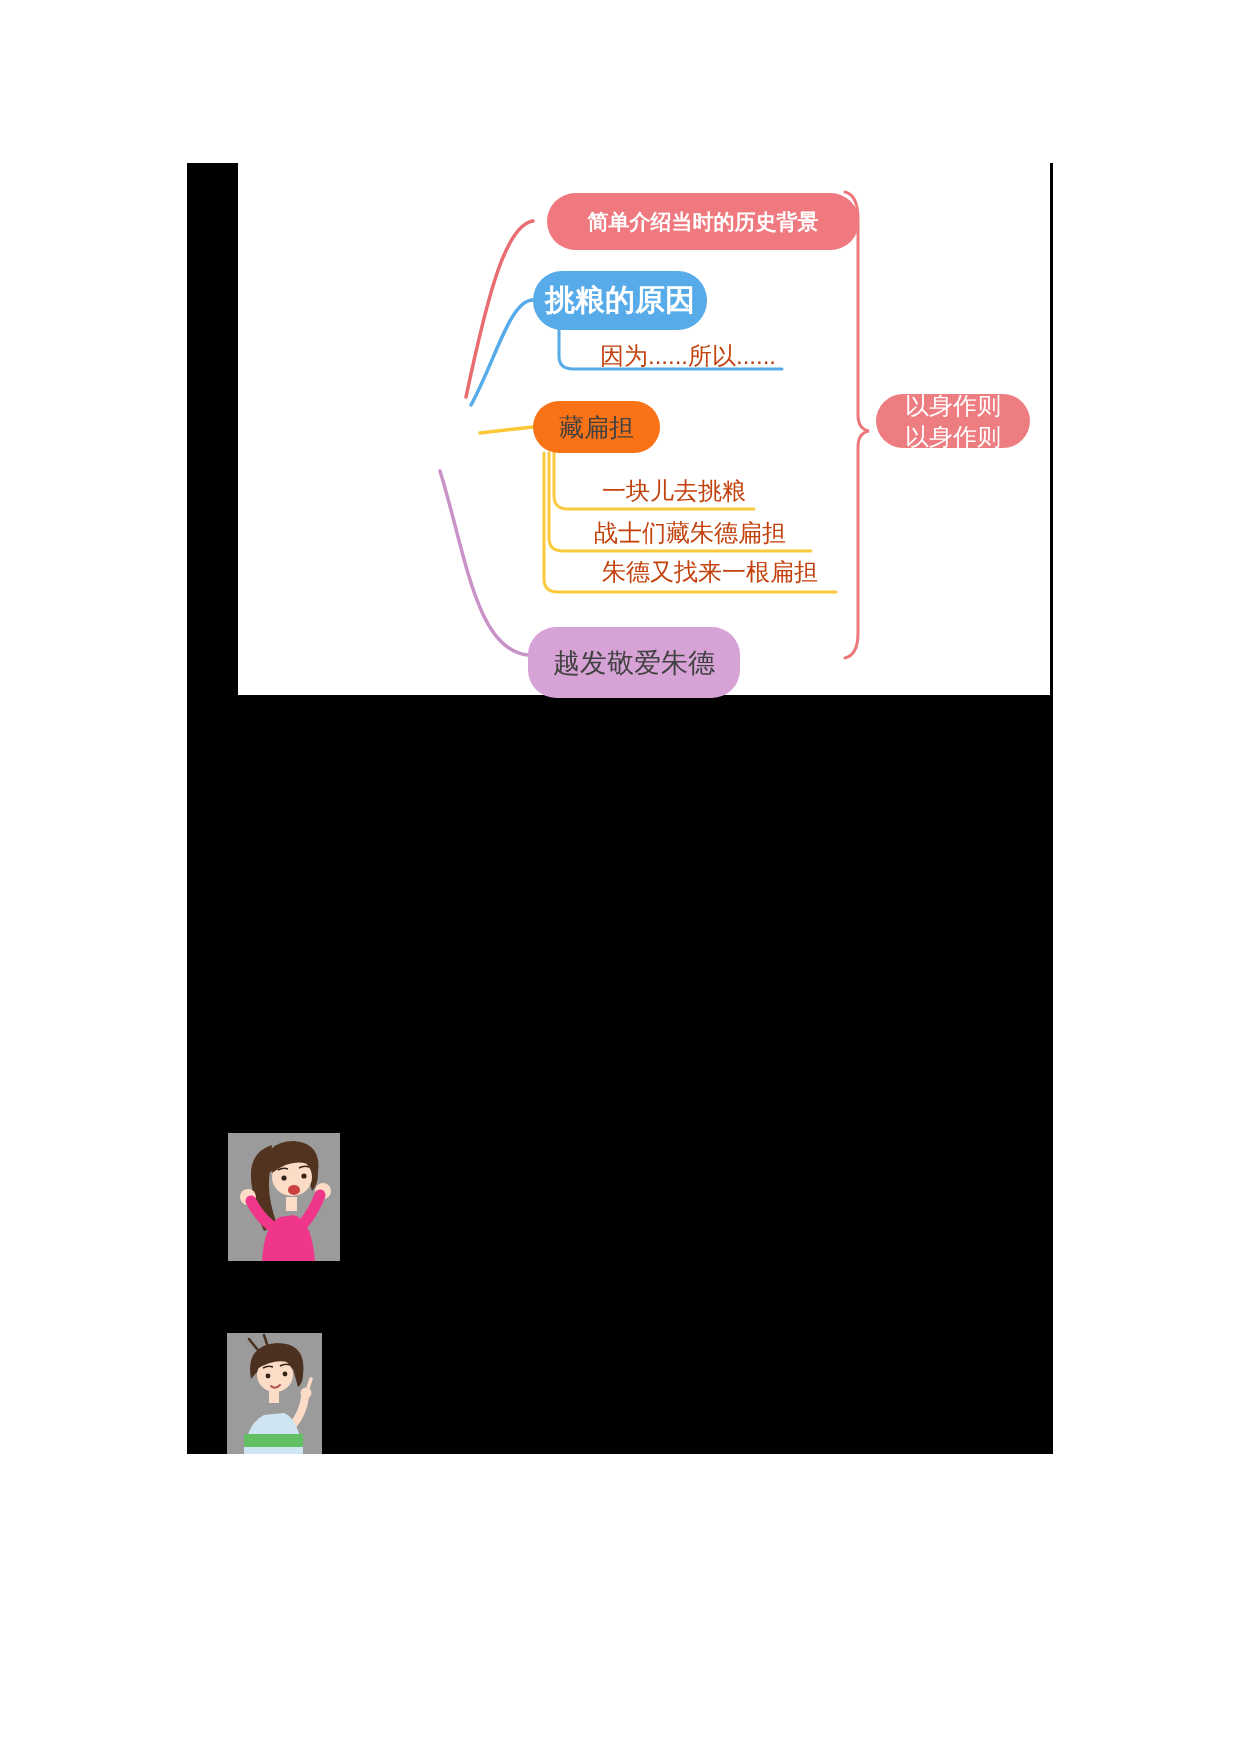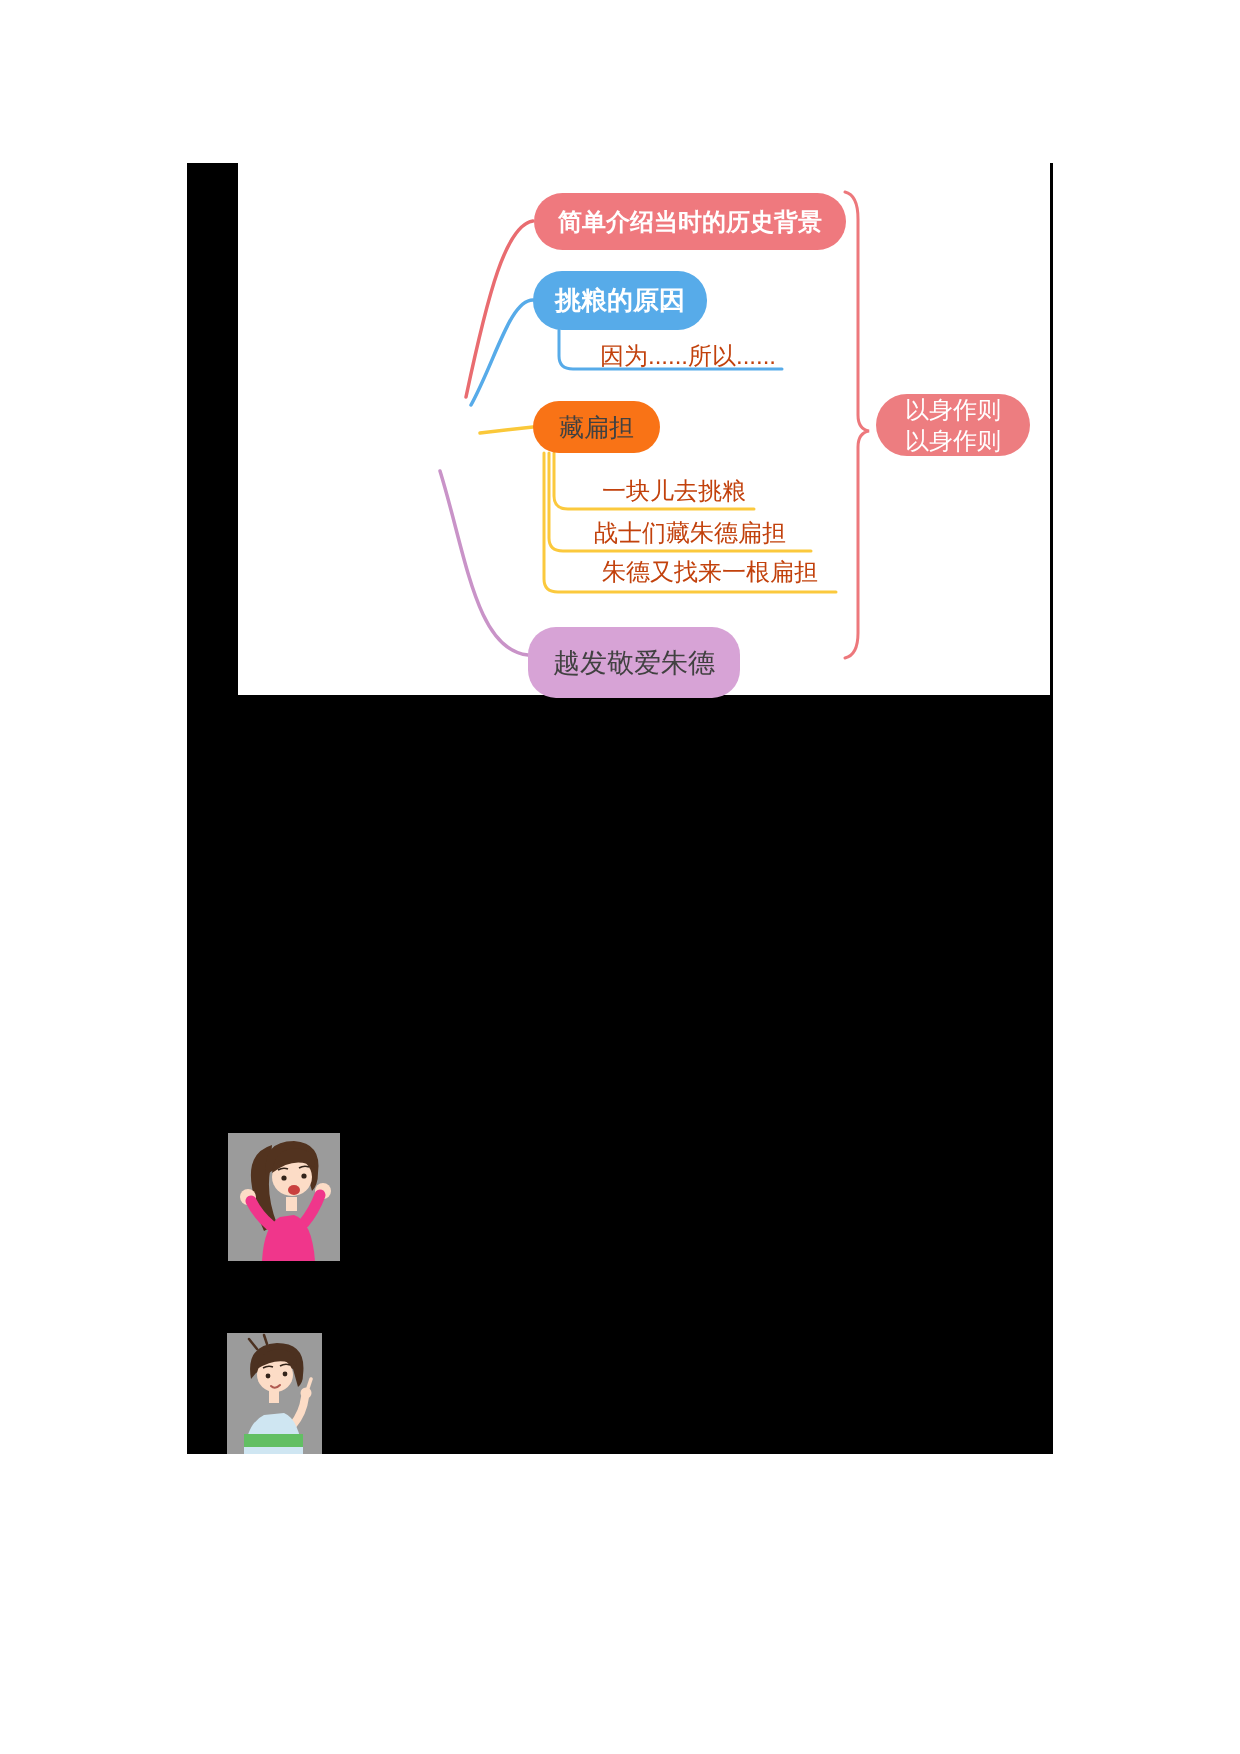--- a/index.html
+++ b/index.html
@@ -8,29 +8,29 @@
   .abs{position:absolute;}
   
   .black-region{left:187px;top:163px;width:866px;height:1291px;background:#000000;}
   
   .map-panel{left:238px;top:163px;width:812px;height:532px;background:#ffffff;}
   .map-panel svg.connectors{position:absolute;left:0;top:0;}
   .node{position:absolute;display:flex;align-items:center;justify-content:center;
         box-sizing:border-box;white-space:nowrap;}
   .node-center{left:29px;top:228px;width:213px;height:81px;border-radius:40px;
         font-size:31px;font-weight:bold;color:#ffffff;}
-  .node-history{left:296px;top:30px;width:312px;height:57px;border-radius:29px;
-        font-size:24px;font-weight:bold;color:#ffffff;}
+  .node-history{left:309px;top:30px;width:312px;height:57px;border-radius:29px;
+        font-size:21px;font-weight:bold;color:#ffffff;}
   .node-reason{left:295px;top:108px;width:174px;height:59px;border-radius:29px;
-        font-size:26px;font-weight:bold;color:#ffffff;text-align:right;}
+        font-size:30px;font-weight:bold;color:#ffffff;text-align:right;}
   .node-hide{left:295px;top:238px;width:127px;height:52px;border-radius:26px;
         font-size:25px;color:#414141;}
   .node-respect{left:290px;top:464px;width:212px;height:71px;border-radius:28px;
         font-size:27px;color:#414141;}
-  .node-summary{left:638px;top:231px;width:154px;height:62px;border-radius:32px;
+  .node-summary{left:638px;top:231px;width:154px;height:54px;border-radius:32px;
         flex-direction:column;font-size:24px;color:#ffffff;line-height:31px;}
   .subtext{position:absolute;font-size:24px;color:#c2410c;white-space:nowrap;}
   .sub-reason{left:362px;top:177px;}
   .sub-hide1{left:364px;top:312px;}
   .sub-hide2{left:356px;top:354px;}
   .sub-hide3{left:364px;top:393px;}
   
   .char-tile{overflow:hidden;}
   .girl-tile{left:228px;top:1133px;width:112px;height:128px;}
   .boy-tile{left:227px;top:1333px;width:95px;height:121px;}

